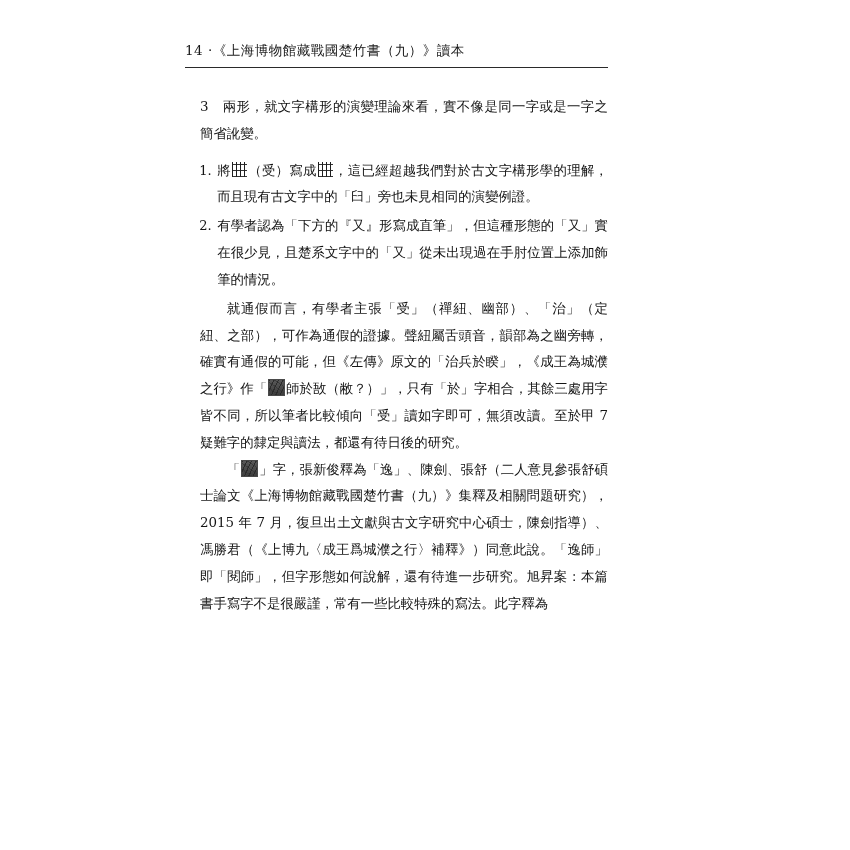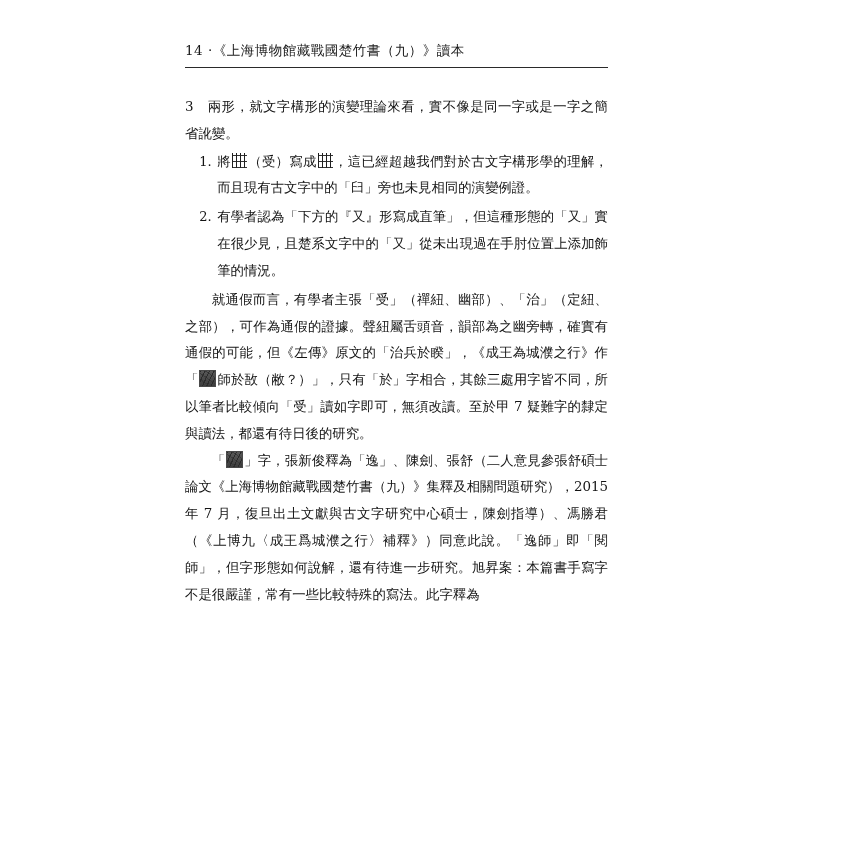--- a/index.html
+++ b/index.html
@@ -36,30 +36,30 @@
     margin-bottom: 26px;
   }
   .body-text {
     font-size: 13.4px;
     line-height: 2.0;
     text-align: justify;
     text-justify: inter-ideograph;
     color: #141414;
   }
   p {
-    margin: 0 0 0 0;
+    margin: 0 0 0 15px;
   }
   p.indent2 {
     text-indent: 2em;
   }
   p.gap {
     margin-top: 14px;
   }
   ol.num-list {
-    margin: 1px 0 0 0;
+    margin: 10px 0 0 0;
     padding-left: 0;
     list-style: none;
     counter-reset: item;
   }
   ol.num-list > li {
     counter-increment: item;
     position: relative;
     padding-left: 2.4em;
     margin-bottom: 2px;
     text-align: justify;

